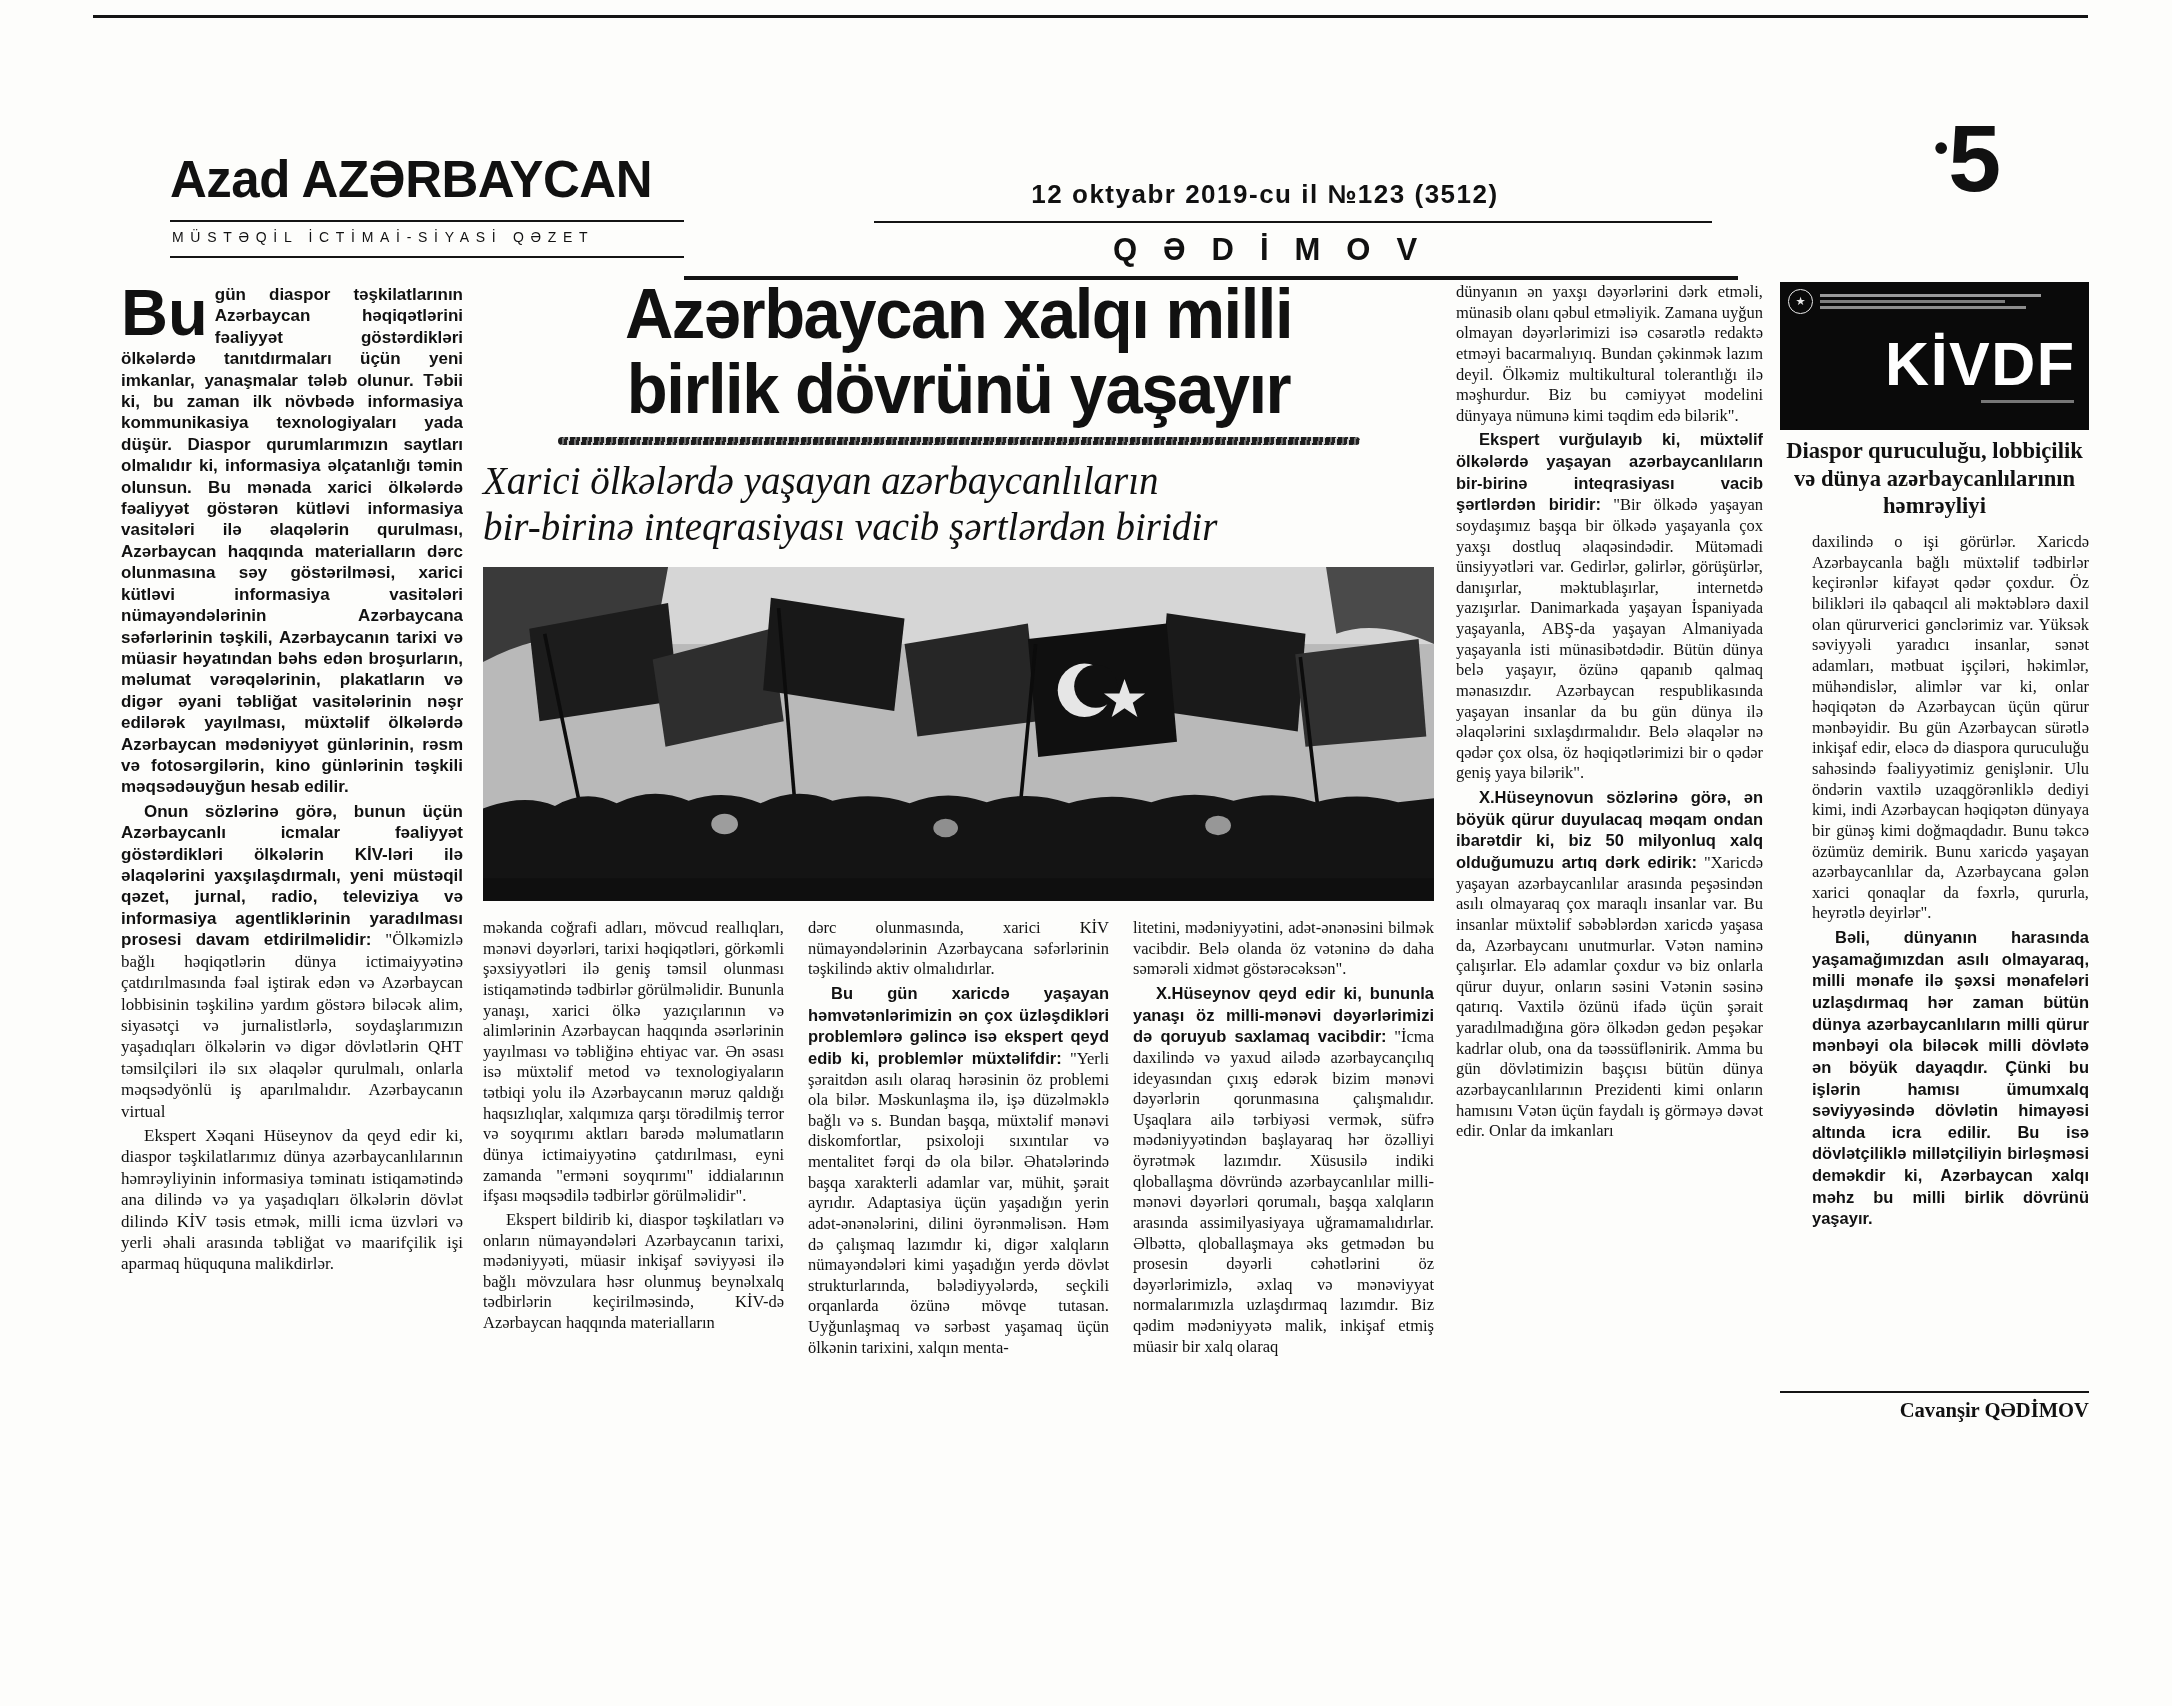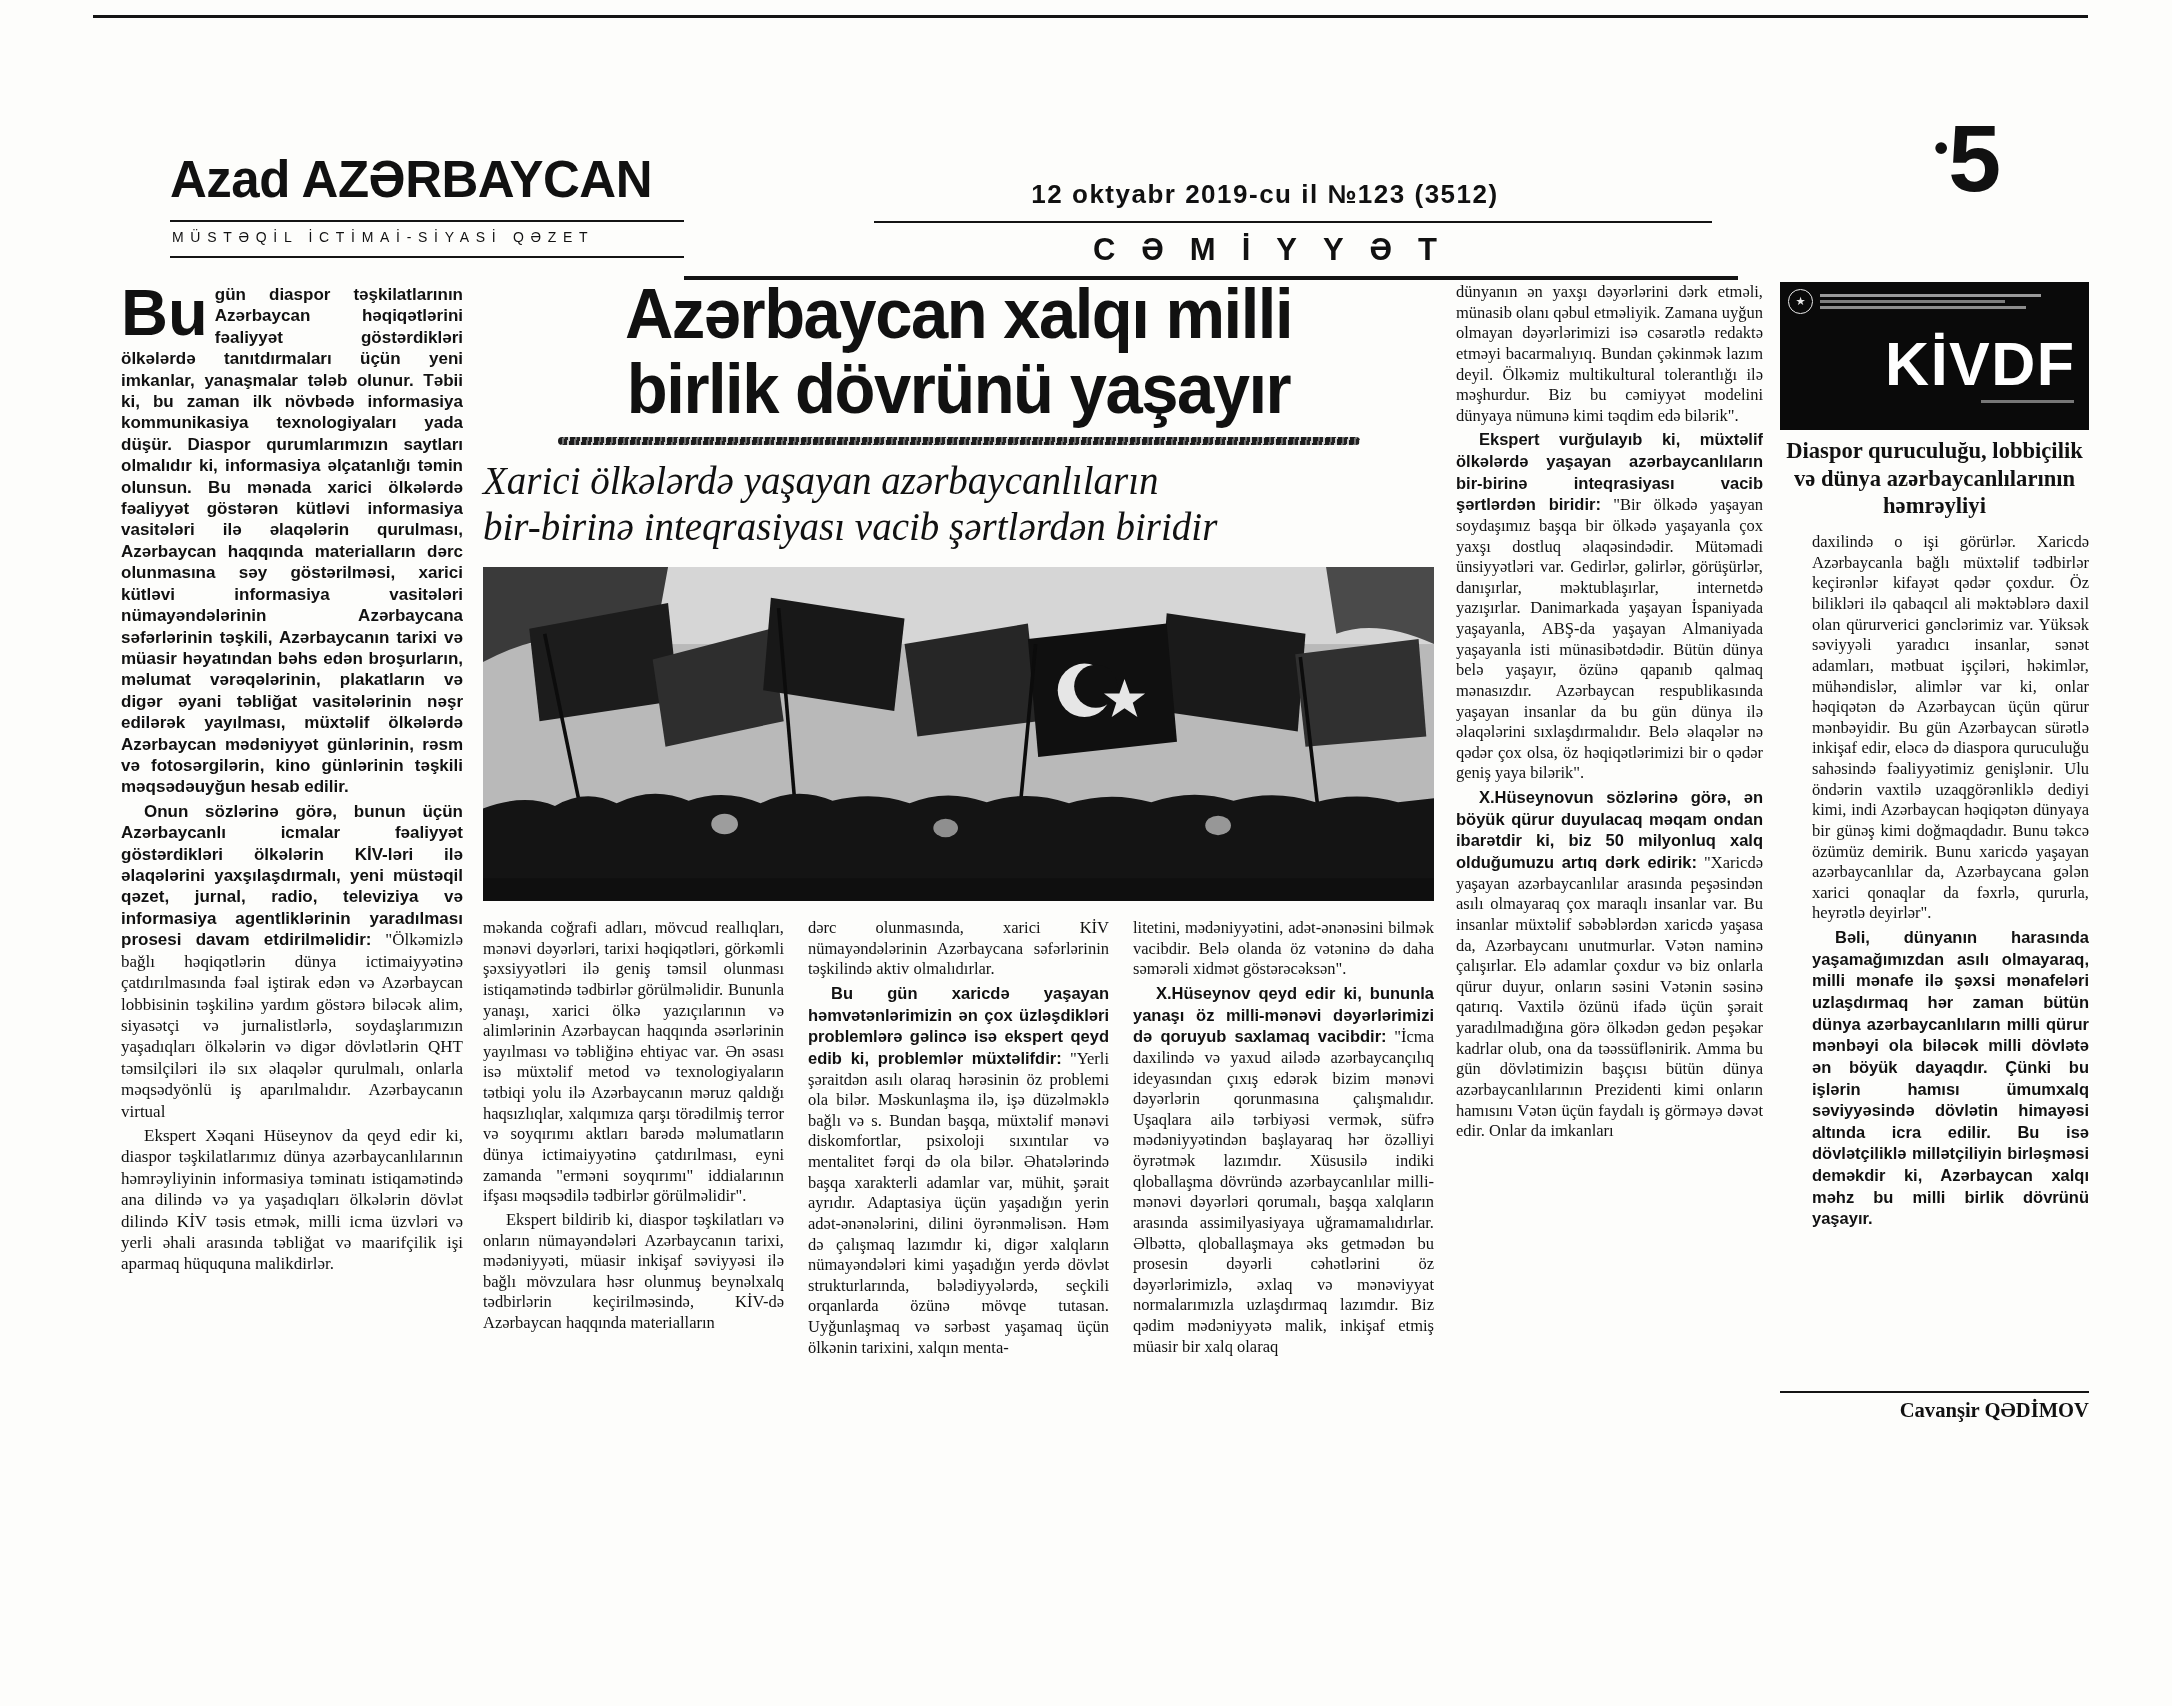--- a/index.html
+++ b/index.html
@@ -121,21 +121,21 @@
 
   <div class="rule" style="left:93px;top:15.4px;width:1995px;height:2.6px;"></div>
 
   <div class="masthead-title">Azad AZƏRBAYCAN</div>
   <div class="rule" style="left:170px;top:220px;width:514px;height:2.1px;"></div>
   <div class="masthead-sub">MÜSTƏQİL İCTİMAİ-SİYASİ QƏZET</div>
   <div class="rule" style="left:170px;top:256px;width:514px;height:2.1px;"></div>
 
   <div class="date-line">12 oktyabr 2019-cu il №123 (3512)</div>
   <div class="rule" style="left:874px;top:221px;width:838px;height:2.1px;"></div>
-  <div class="section-title">CƏMİYYƏT</div>
+  <div class="section-title">QƏDİMOV</div>
   <div class="rule" style="left:684px;top:276px;width:1054px;height:3.6px;"></div>
 
   <div class="page-num">
     <span class="bullet">•</span><span class="num">5</span>
   </div>
 
   <div class="textcol col1">
     <p class="para lead">
       <span class="dropcap">Bu</span><span>gün diaspor təşkilatlarının Azərbaycan həqiqətlərini fəaliyyət göstərdikləri ölkələrdə tanıtdırmaları üçün yeni imkanlar, yanaşmalar tələb olunur. Təbii ki, bu zaman ilk növbədə informasiya kommunikasiya texnologiyaları yada düşür. Diaspor qurumlarımızın saytları olmalıdır ki, informasiya əlçatanlığı təmin olunsun. Bu mənada xarici ölkələrdə fəaliyyət göstərən kütləvi informasiya vasitələri ilə əlaqələrin qurulması, Azərbaycan haqqında materialların dərc olunmasına səy göstərilməsi, xarici kütləvi informasiya vasitələri nümayəndələrinin Azərbaycana səfərlərinin təşkili, Azərbaycanın tarixi və müasir həyatından bəhs edən broşurların, məlumat vərəqələrinin, plakatların və digər əyani təbliğat vasitələrinin nəşr edilərək yayılması, müxtəlif ölkələrdə Azərbaycan mədəniyyət günlərinin, rəsm və fotosərgilərin, kino günlərinin təşkili məqsədəuyğun hesab edilir.</span>
     </p>

